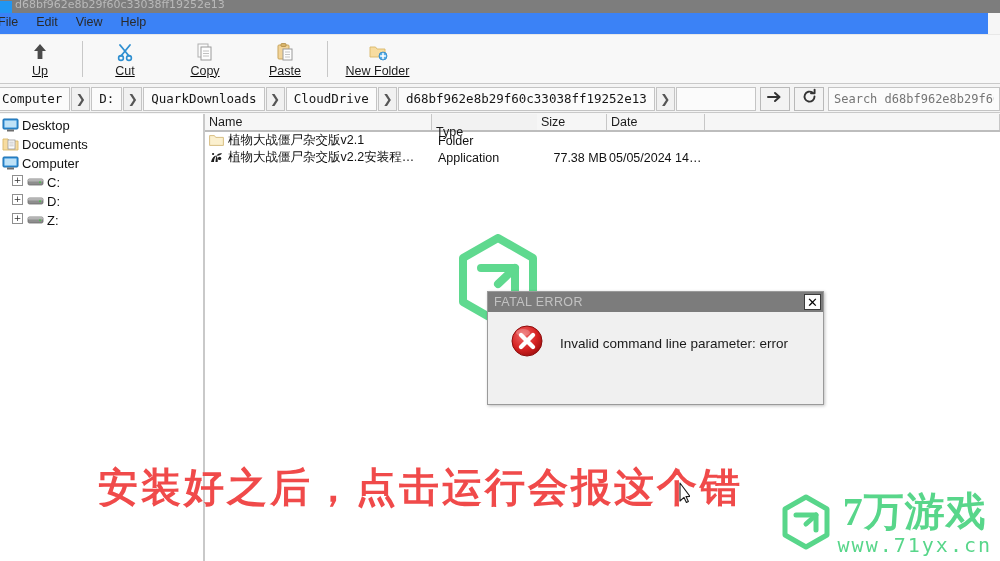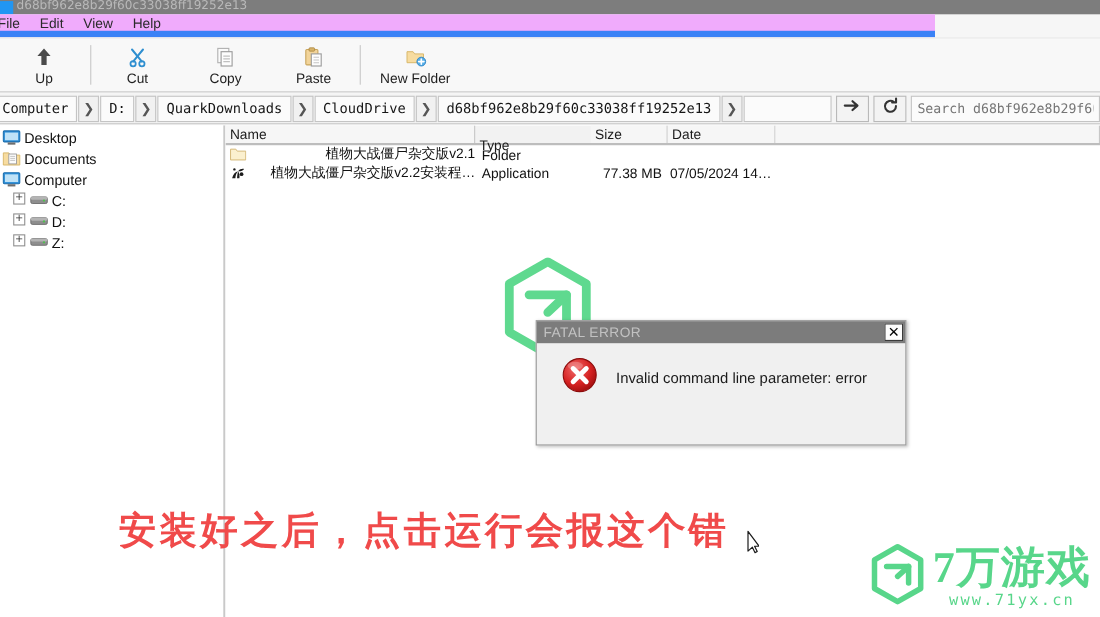--- a/index.html
+++ b/index.html
@@ -43,26 +43,26 @@
     white-space: nowrap;
     line-height: 13px;
     position: relative;
     top: -2px;
   }
 
   
   .menubar {
     position: absolute;
     top: 13px; left: 0;
-    width: 850px; height: 21px;
-    background: #f0abfc;
+    width: 988px; height: 21px;
+    background: #3b82f6;
     display: flex;
     align-items: center;
     padding-left: 0px;
-    border-bottom: 6px solid #3b82f6;
+    border-bottom: 4px solid #3b82f6;
   }
   .menu-item {
     font-size: 12.5px;
     color: #2a2a2a;
     padding: 2px 9px 2px 9px;
     white-space: nowrap;
     cursor: default;
   }
   .menu-item:first-child { padding-left: 0px; margin-left: -2px; }
 
@@ -70,20 +70,21 @@
   .toolbar {
     position: absolute;
     top: 34px; left: 0;
     width: 1000px; height: 50px;
     background: #f8f8f8;
     border-bottom: 1px solid #c9c9c9;
     border-top: 1px solid #e8e8e8;
     display: flex;
     align-items: stretch;
     padding: 0;
+    text-decoration: underline;
   }
   .tb-btn {
     width: 80px;
     display: flex;
     flex-direction: column;
     align-items: center;
     justify-content: center;
     gap: 1px;
     cursor: default;
     position: relative;
@@ -260,23 +261,23 @@
   .ch-rest { flex: 1 1 auto; border-right: none; }
 
   .file-row {
     display: flex;
     height: 17px;
     align-items: center;
     cursor: default;
     font-size: 12.5px;
     color: #111;
   }
-  .fr-name { width: 227px; display: flex; align-items: center; padding-left: 4px; overflow: hidden; white-space: nowrap; justify-content: space-between; }
+  .fr-name { width: 227px; display: flex; align-items: center; padding-left: 4px; overflow: hidden; white-space: nowrap; }
   .fr-type { width: 105px; padding-left: 6px; white-space: nowrap; }
-  .fr-size { width: 70px; padding-left: 6px; white-space: nowrap; text-align: center; }
+  .fr-size { width: 70px; padding-left: 6px; white-space: nowrap; text-align: right; }
   .fr-date { width: 120px; padding-left: 2px; white-space: nowrap; }
   .fr-ico { margin-right: 4px; display: flex; align-items: center; flex: 0 0 auto; }
 
   
   .logo-big {
     position: absolute;
     left: 455px;
     top: 234px;
     width: 86px;
     height: 92px;
@@ -351,23 +352,23 @@
     justify-content: center;
     font-size: 14px;
     color: #111;
     cursor: default;
     font-family: "DejaVu Sans", sans-serif;
   }
 
   
   .annotation {
     position: absolute;
-    left: 108px;
+    left: 98px;
     top: 460px;
-    font-size: 34px;
+    font-size: 40px;
     font-weight: bold;
     color: #f04a4a;
     letter-spacing: 3px;
     white-space: nowrap;
     z-index: 20;
     pointer-events: none;
     font-family: Liberation Sans, sans-serif;
   }
 
   
@@ -397,21 +398,21 @@
     line-height: 1;
   }
   .wm-main {
     font-size: 40px;
     font-weight: bold;
     color: #58d68a;
     letter-spacing: 1px;
     font-family: Liberation Serif, serif;
   }
   .wm-url {
-    font-size: 14px;
+    font-size: 20px;
     color: #58d68a;
     letter-spacing: 2px;
     margin-top: 3px;
     font-family: "DejaVu Sans Mono", monospace;
   }
 </style>
 </head>
 <body>
 
 <div id="app">
@@ -647,21 +648,21 @@
               <path d="M7.5 4.6 C9 2.5 11.5 2 13 2.6 C11.5 4.4 9.5 5 7.5 4.6 Z" fill="#1d1d1d"></path>
               <path d="M7.5 4.6 C8.6 6.6 9 9 8.6 11 L6.5 11 C6.6 8.6 7 6.2 7.5 4.6 Z" fill="#1d1d1d"></path>
               <circle cx="10.6" cy="7.4" r="1.7" fill="#1d1d1d"></circle>
               <circle cx="4.1" cy="3" r="1.1" fill="#1d1d1d"></circle>
             </svg>
           </span>
           <span>植物大战僵尸杂交版v2.2安装程…</span>
         </div>
         <div class="fr-type">Application</div>
         <div class="fr-size">77.38 MB</div>
-        <div class="fr-date">07/05/2024 14…</div>
+        <div class="fr-date">05/05/2024 14…</div>
       </div>
 
     </div>
   </div>
 
   <div class="logo-big">
     <svg width="86" height="92" viewBox="0 0 86 92">
       <path d="M43 4 L78 24 L78 68 L43 88 L8 68 L8 24 Z" fill="none" stroke="#5fd98f" stroke-width="8" stroke-linejoin="round"></path>
       <path d="M26 34 L60 34 L60 58" fill="none" stroke="#5fd98f" stroke-width="8" stroke-linecap="round" stroke-linejoin="round"></path>
       <path d="M60 34 L43 50" fill="none" stroke="#5fd98f" stroke-width="8" stroke-linecap="round"></path>

